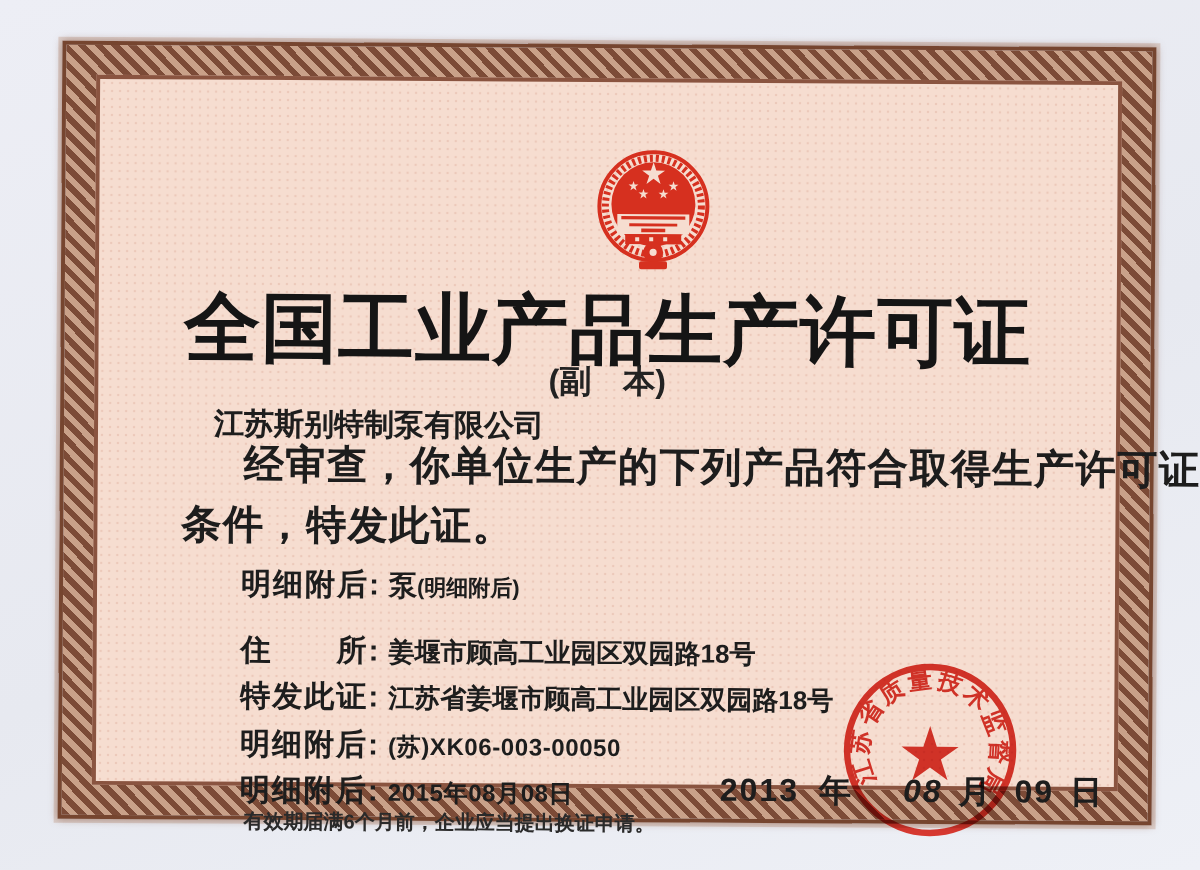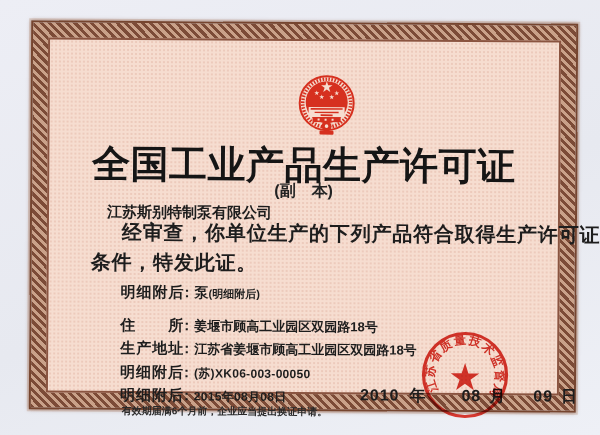--- a/index.html
+++ b/index.html
@@ -50,23 +50,23 @@
   .field.cert-no { top:323px; }
   .field.cert-no .val, .field.valid .val { font-size:12px; letter-spacing:0.3px; }
   .field.valid { top:346px; }
   .footnote { left:74px; top:364px; font-size:10px; font-weight:600; color:#2a2a2a; letter-spacing:0; }
   .issue-date {
     left:312px; top:344px; display:flex; align-items:baseline;
     font-weight:bold; font-size:16px; white-space:nowrap;
   }
   .issue-date .num { letter-spacing:1px; }
   .issue-date .u-year { margin-left:10px; }
-  .issue-date .m { margin-left:36px; }
+  .issue-date .m { margin-left:26px;font-style:italic; }
   .issue-date .u-month { margin-left:8px; }
-  .issue-date .d { margin-left:28px; }
+  .issue-date .d { margin-left:12px; }
   .issue-date .u-day { margin-left:8px; }
   .seal-box {
     left:371px; top:287px; width:92px; height:92px;
     mix-blend-mode:multiply; opacity:0.92; z-index:5;
   }
 </style>
 </head>
 <body>
 
 <div class="certificate">
@@ -106,33 +106,33 @@
     <div class="abs stmt1">经审查，你单位生产的下列产品符合取得生产许可证</div>
     <div class="abs stmt2">条件，特发此证。</div>
 
     <div class="abs field product">
       <span class="lbl">明细附后:</span><span class="val">泵</span><span class="note">(明细附后)</span>
     </div>
     <div class="abs field addr">
       <span class="lbl">住　　所:</span><span class="val">姜堰市顾高工业园区双园路18号</span>
     </div>
     <div class="abs field prod-addr">
-      <span class="lbl">生产地址:</span><span class="val">江苏省姜堰市顾高工业园区双园路18号</span>
+      <span class="lbl">特发此证:</span><span class="val">江苏省姜堰市顾高工业园区双园路18号</span>
     </div>
     <div class="abs field cert-no">
       <span class="lbl">明细附后:</span><span class="val">(苏)XK06-003-00050</span>
     </div>
     <div class="abs field valid">
       <span class="lbl">明细附后:</span><span class="val">2015年08月08日</span>
     </div>
 
     <div class="abs footnote">有效期届满6个月前，企业应当提出换证申请。</div>
 
     <div class="abs issue-date">
-      <span class="num y">2010</span>
+      <span class="num y">2013</span>
       <span class="u-year">年</span>
       <span class="num m">08</span>
       <span class="u-month">月</span>
       <span class="num d">09</span>
       <span class="u-day">日</span>
     </div>
 
     <div class="abs seal-box">
       <svg width="92" height="92" viewBox="0 0 92 92" xmlns="http://www.w3.org/2000/svg" xmlns:xlink="http://www.w3.org/1999/xlink">
         <circle cx="46" cy="46" r="41.5" fill="none" stroke="#d5281e" stroke-width="3.2"></circle>

